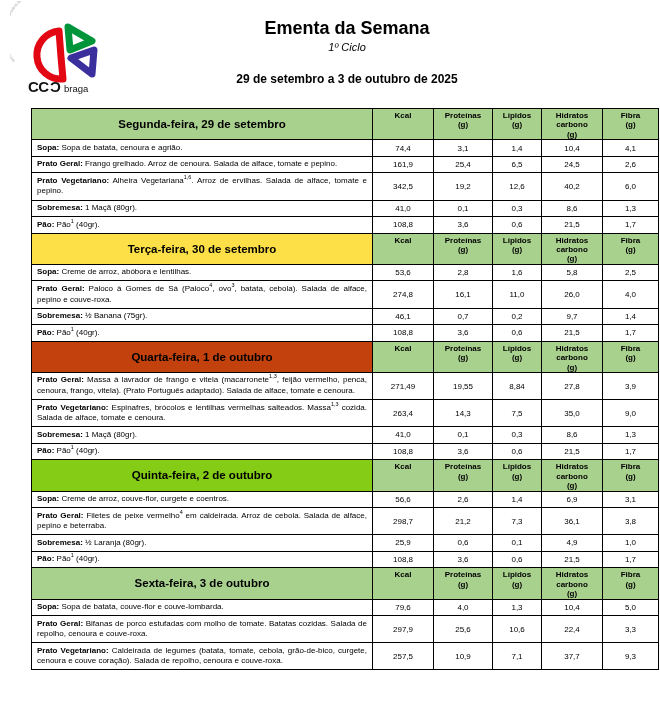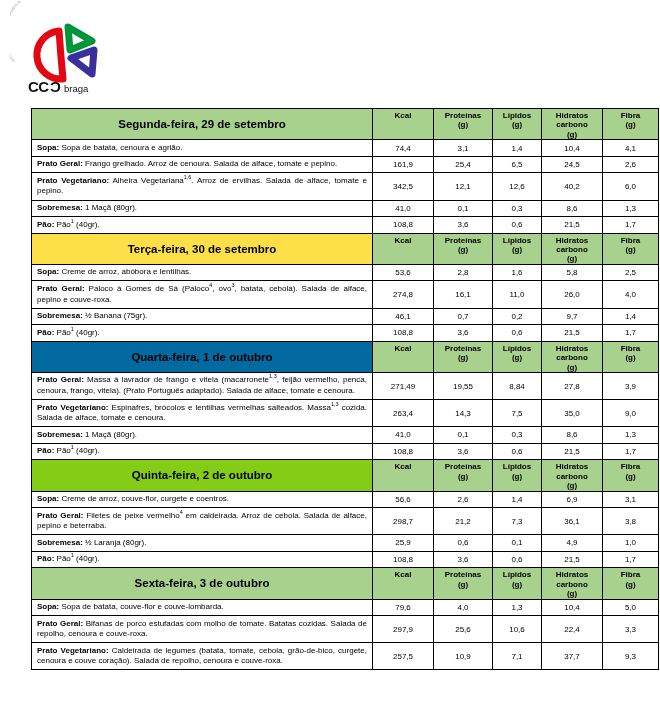--- a/index.html
+++ b/index.html
@@ -75,20 +75,25 @@
 
       <path d="M 58,26 L 82,40 L 60,49 Z" fill="#ffffff" stroke="#00953b" stroke-width="7" stroke-linejoin="round"></path>
 
       <path d="M 84,49 L 82,73 L 61,57 Z" fill="#ffffff" stroke="#3b2f9e" stroke-width="7" stroke-linejoin="round"></path>
 
       <text x="18" y="91" class="wordmark-cc" id="wm-cc">CC</text>
       <text x="40" y="91" class="wordmark-cc" id="wm-d">Ɔ</text>
       <text x="54" y="91" class="wordmark-braga" id="wm-braga">braga</text>
     </svg>
   </div>
+  <div class="titles">
+    <div class="doc-title">Ementa da Semana</div>
+    <div class="doc-subtitle">1º Ciclo</div>
+    <div class="doc-daterange">29 de setembro a 3 de outubro de 2025</div>
+  </div>
 </div>
 
 <table class="menu">
   <colgroup>
     <col style="width:341px">
     <col style="width:61px">
     <col style="width:59px">
     <col style="width:49px">
     <col style="width:61px">
     <col style="width:56px">
@@ -119,21 +124,21 @@
         <td class="desc"><b>Prato Geral:</b> Frango grelhado. Arroz de cenoura. Salada de alface, tomate e pepino.</td>
         <td class="val">161,9</td>
         <td class="val">25,4</td>
         <td class="val">6,5</td>
         <td class="val">24,5</td>
         <td class="val">2,6</td>
       </tr>
       <tr>
         <td class="desc"><b>Prato Vegetariano:</b> Alheira Vegetariana<sup>1,6</sup>. Arroz de ervilhas. Salada de alface, tomate e pepino.</td>
         <td class="val">342,5</td>
-        <td class="val">12,1</td>
+        <td class="val">19,2</td>
         <td class="val">12,6</td>
         <td class="val">40,2</td>
         <td class="val">6,0</td>
       </tr>
       <tr>
         <td class="desc"><b>Sobremesa:</b> 1 Maçã (80gr).</td>
         <td class="val">41,0</td>
         <td class="val">0,1</td>
         <td class="val">0,3</td>
         <td class="val">8,6</td>
@@ -186,21 +191,21 @@
       </tr>
       <tr>
         <td class="desc"><b>Pão:</b> Pão<sup>1</sup> (40gr).</td>
         <td class="val">108,8</td>
         <td class="val">3,6</td>
         <td class="val">0,6</td>
         <td class="val">21,5</td>
         <td class="val">1,7</td>
       </tr>
       <tr class="day-header">
-        <td class="day-title" style="background: #0369a1;">Quarta-feira, 1 de outubro</td>
+        <td class="day-title" style="background: #c2410c;">Quarta-feira, 1 de outubro</td>
         <td class="col-header" style="background: rgb(169, 209, 142);">Kcal</td>
         <td class="col-header" style="background: rgb(169, 209, 142);">Proteínas
 (g)</td>
         <td class="col-header" style="background: rgb(169, 209, 142);">Lípidos
 (g)</td>
         <td class="col-header" style="background: rgb(169, 209, 142);">Hidratos
 carbono
 (g)</td>
         <td class="col-header" style="background: rgb(169, 209, 142);">Fibra
 (g)</td>

